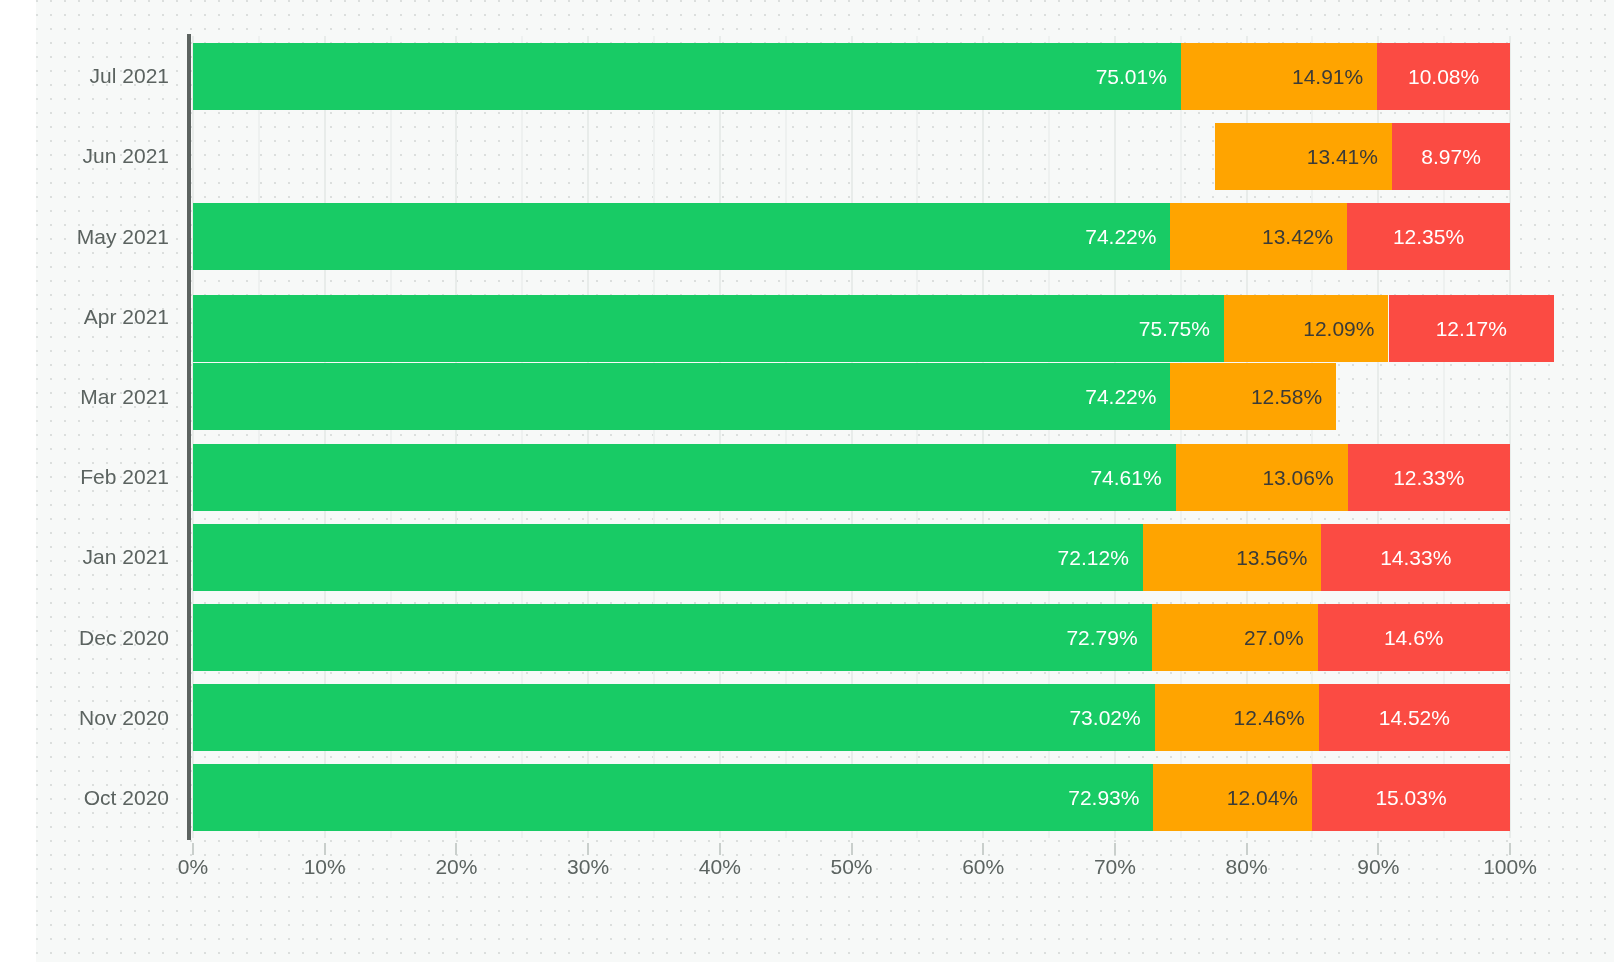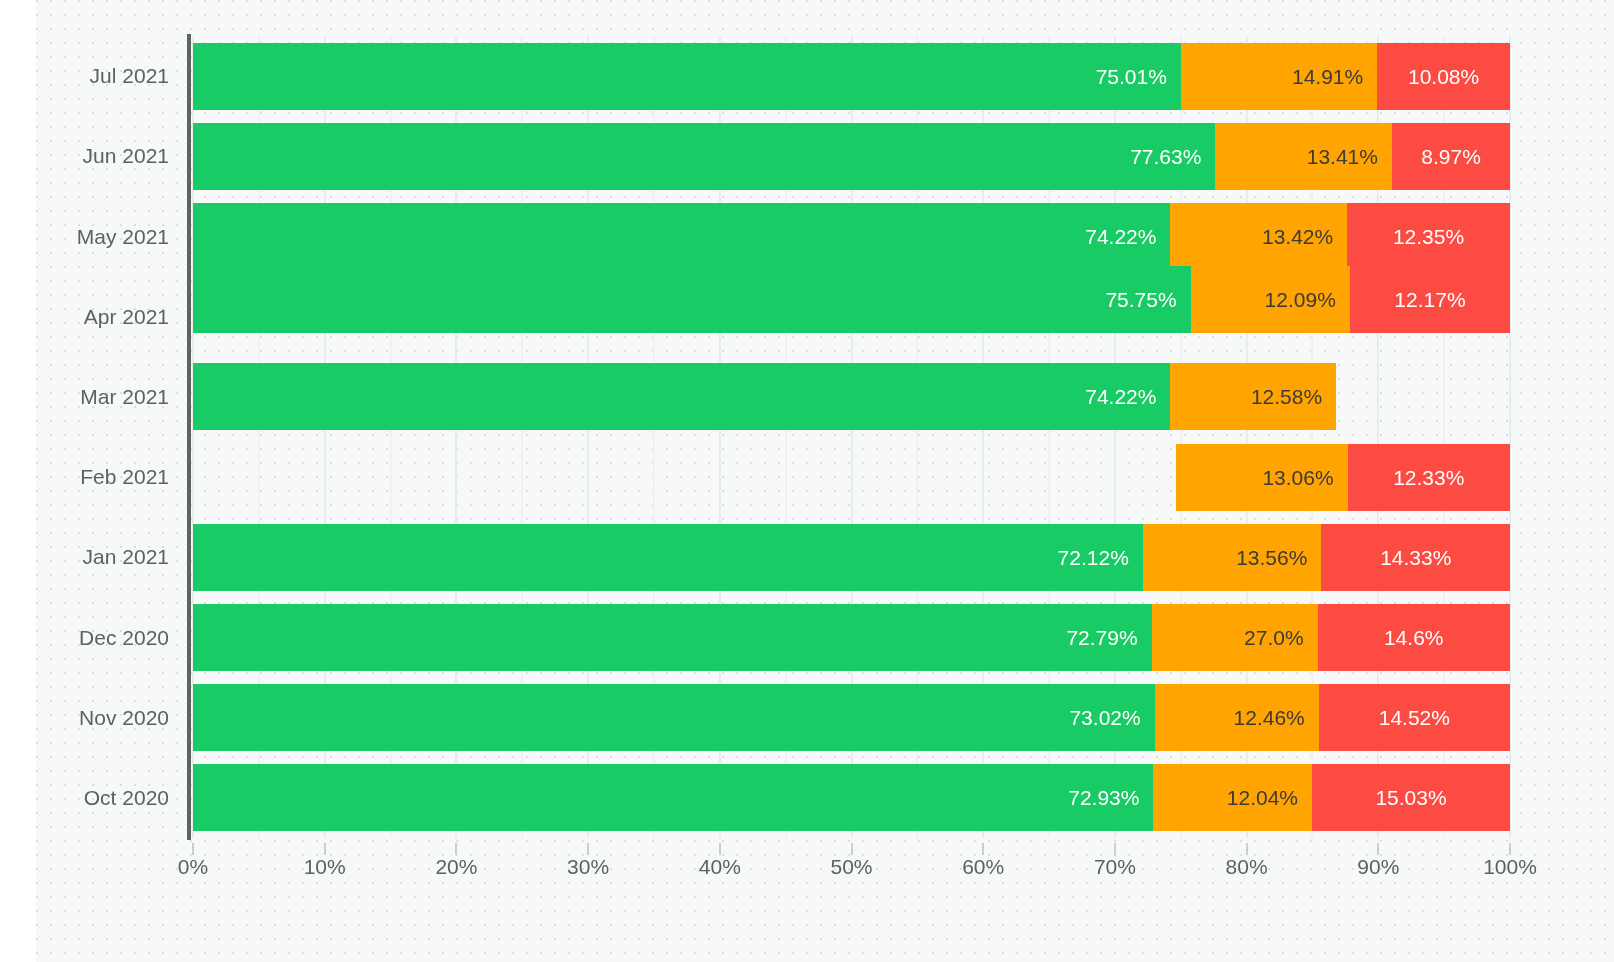--- a/index.html
+++ b/index.html
@@ -201,61 +201,61 @@
             <span class="seg-label">75.01%</span>
           </div>
           <div class="seg orange" style="left: 75.01%; width: 14.91%;">
             <span class="seg-label">14.91%</span>
           </div>
           <div class="seg red" style="left: 89.92%; width: 10.08%;">
             <span class="seg-label">10.08%</span>
           </div>
         </div>
         <div class="row" style="top: 86.8px;">
-          <div class="seg green" style="left: 0%; width: 77.63%;">
-            <span class="seg-label">77.63%</span>
-          </div>
           <div class="seg orange" style="left: 77.63%; width: 13.41%;">
             <span class="seg-label">13.41%</span>
           </div>
           <div class="seg red" style="left: 91.04%; width: 8.97%;">
             <span class="seg-label">8.97%</span>
           </div>
         </div>
         <div class="row" style="top: 167px;">
           <div class="seg green" style="left: 0%; width: 74.22%;">
             <span class="seg-label">74.22%</span>
           </div>
           <div class="seg orange" style="left: 74.22%; width: 13.42%; text-align: right;">
             <span class="seg-label">13.42%</span>
           </div>
           <div class="seg red" style="left: 87.64%; width: 12.35%;">
             <span class="seg-label">12.35%</span>
           </div>
         </div>
-        <div class="row" style="top: 230px;">
+        <div class="row" style="top: 259px; padding-left: 44px;">
           <div class="seg green" style="left: 0%; width: 75.75%;">
             <span class="seg-label">75.75%</span>
           </div>
           <div class="seg orange" style="left: 75.75%; width: 12.09%;">
             <span class="seg-label">12.09%</span>
           </div>
           <div class="seg red" style="left: 87.84%; width: 12.17%;">
             <span class="seg-label">12.17%</span>
           </div>
         </div>
         <div class="row" style="top: 327.4px;">
           <div class="seg green" style="left: 0%; width: 74.22%;">
             <span class="seg-label">74.22%</span>
           </div>
           <div class="seg orange" style="left: 74.22%; width: 12.58%;">
             <span class="seg-label">12.58%</span>
           </div>
         </div>
         <div class="row" style="top: 407.6px;">
+          <div class="seg green" style="left: 0%; width: 74.61%;">
+            <span class="seg-label">74.61%</span>
+          </div>
           <div class="seg orange" style="left: 74.61%; width: 13.06%;">
             <span class="seg-label">13.06%</span>
           </div>
           <div class="seg red" style="left: 87.67%; width: 12.33%;">
             <span class="seg-label">12.33%</span>
           </div>
         </div>
         <div class="row" style="top: 487.8px;">
           <div class="seg green" style="left: 0%; width: 72.12%;">
             <span class="seg-label">72.12%</span>

